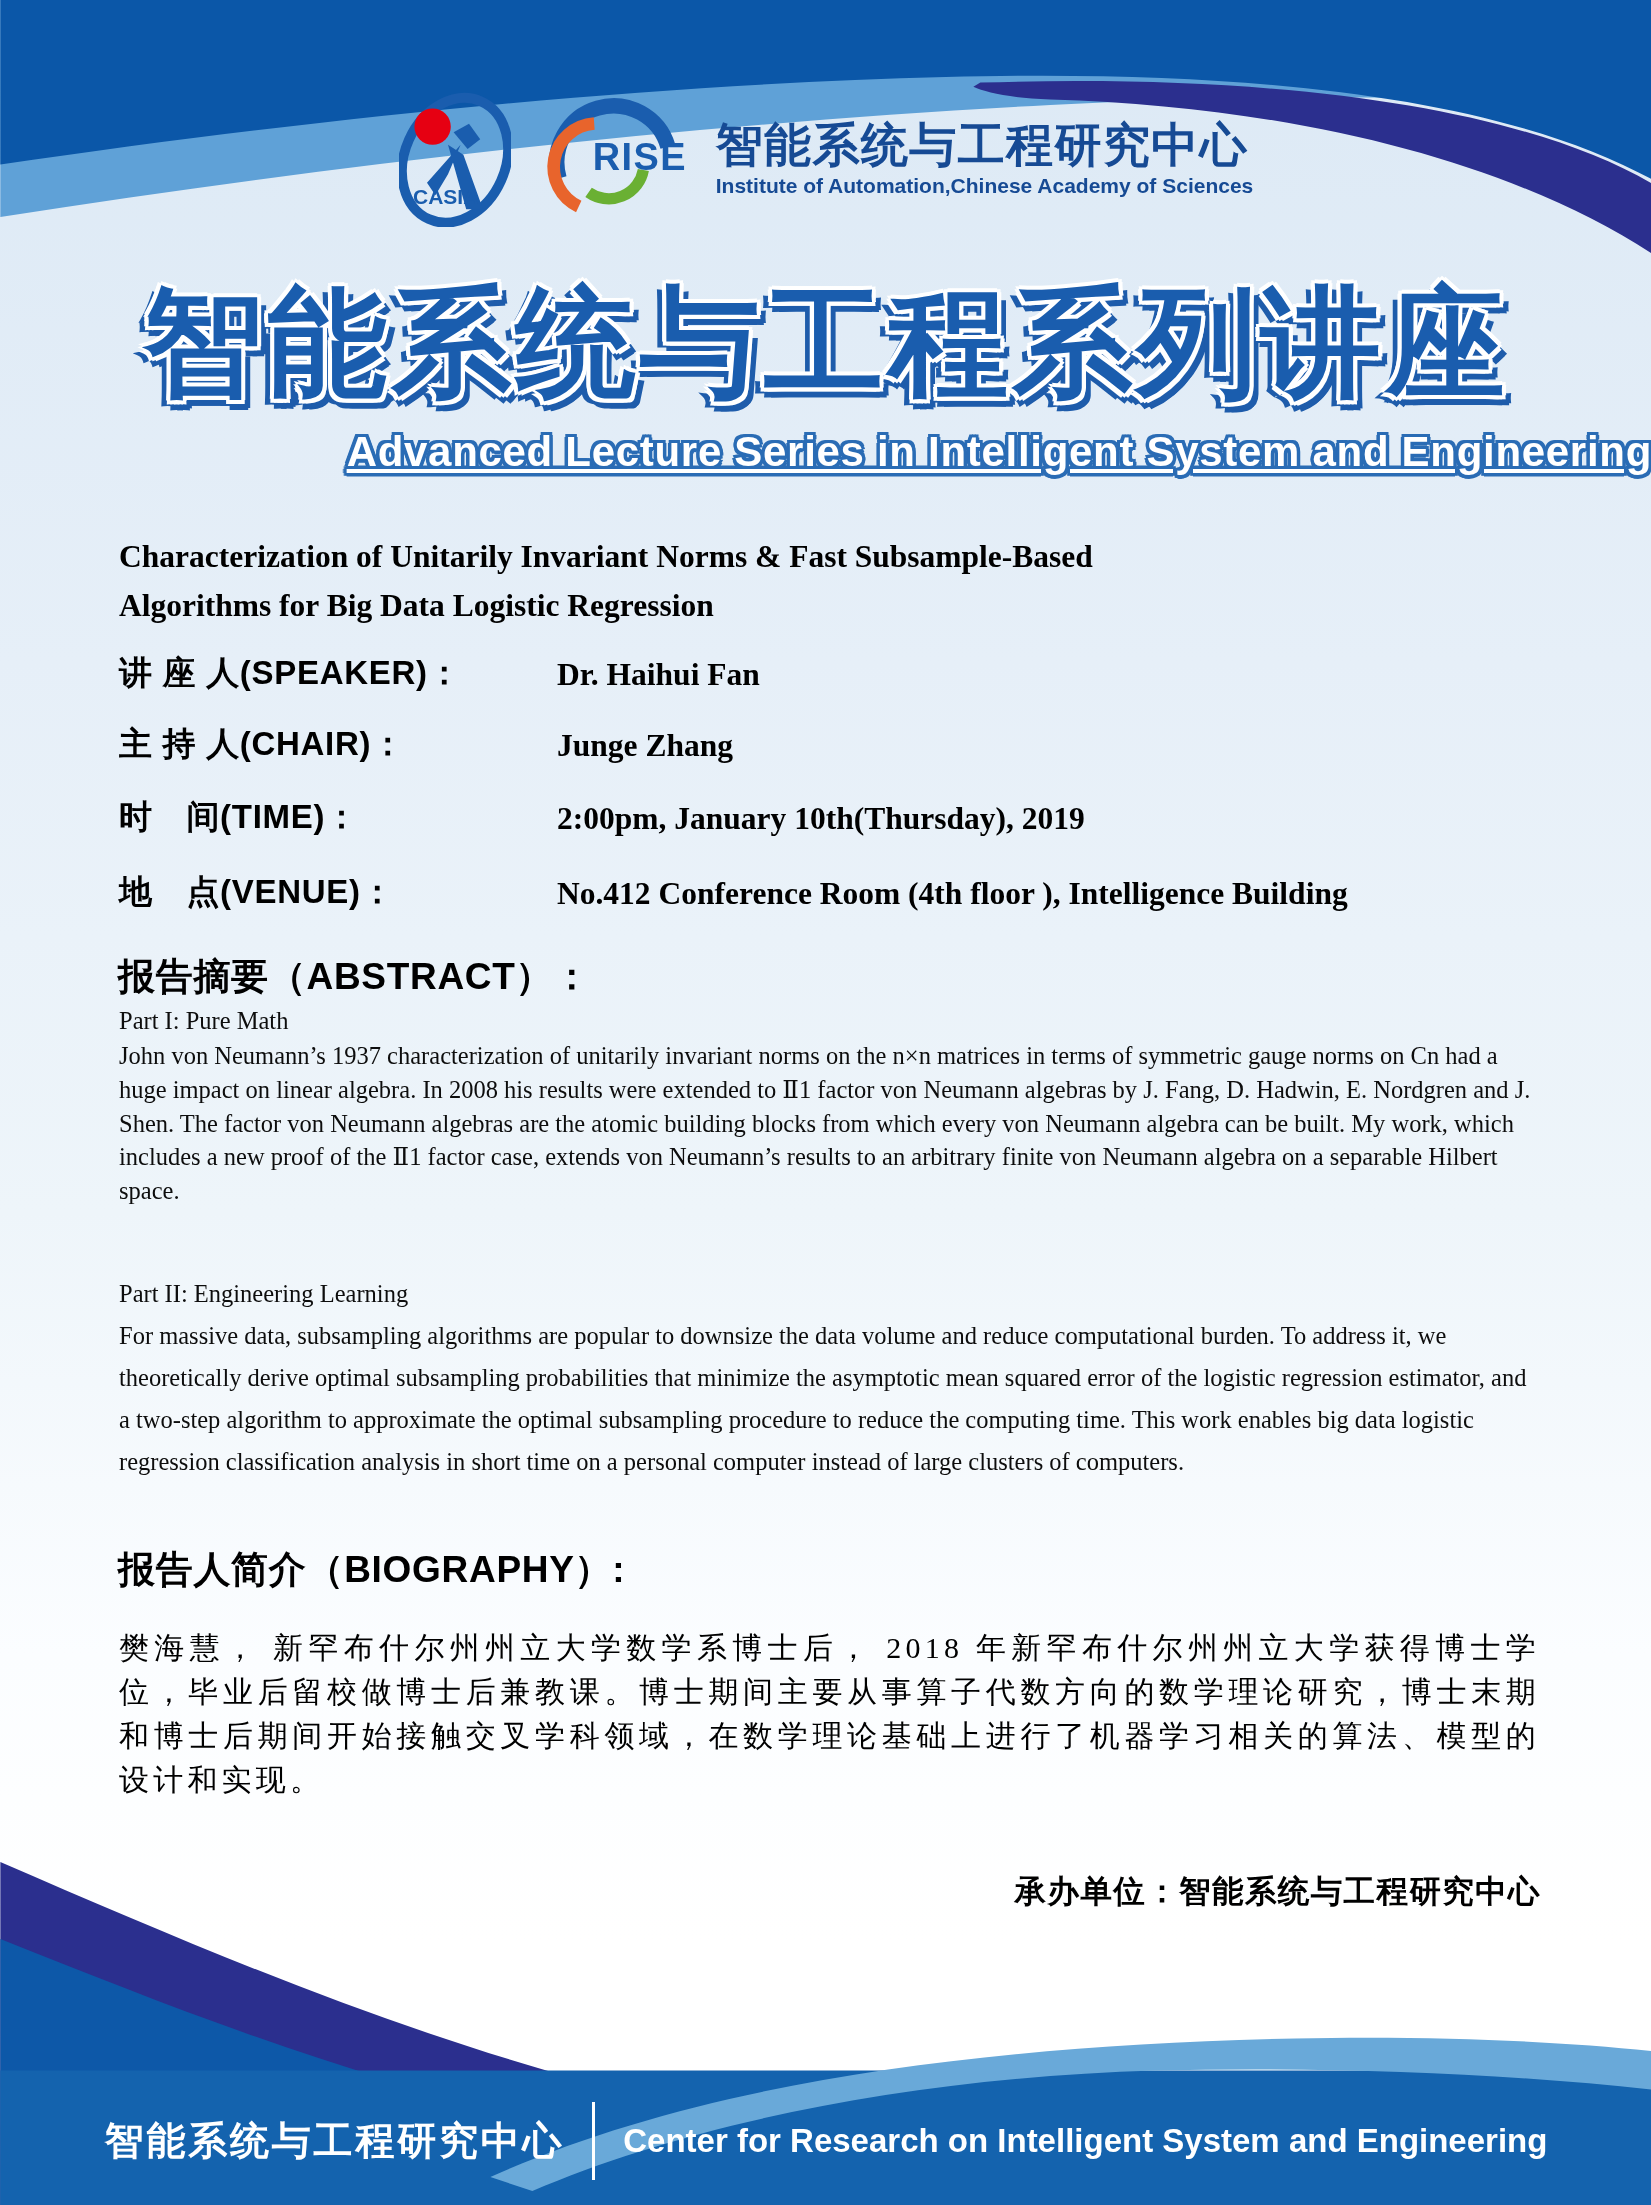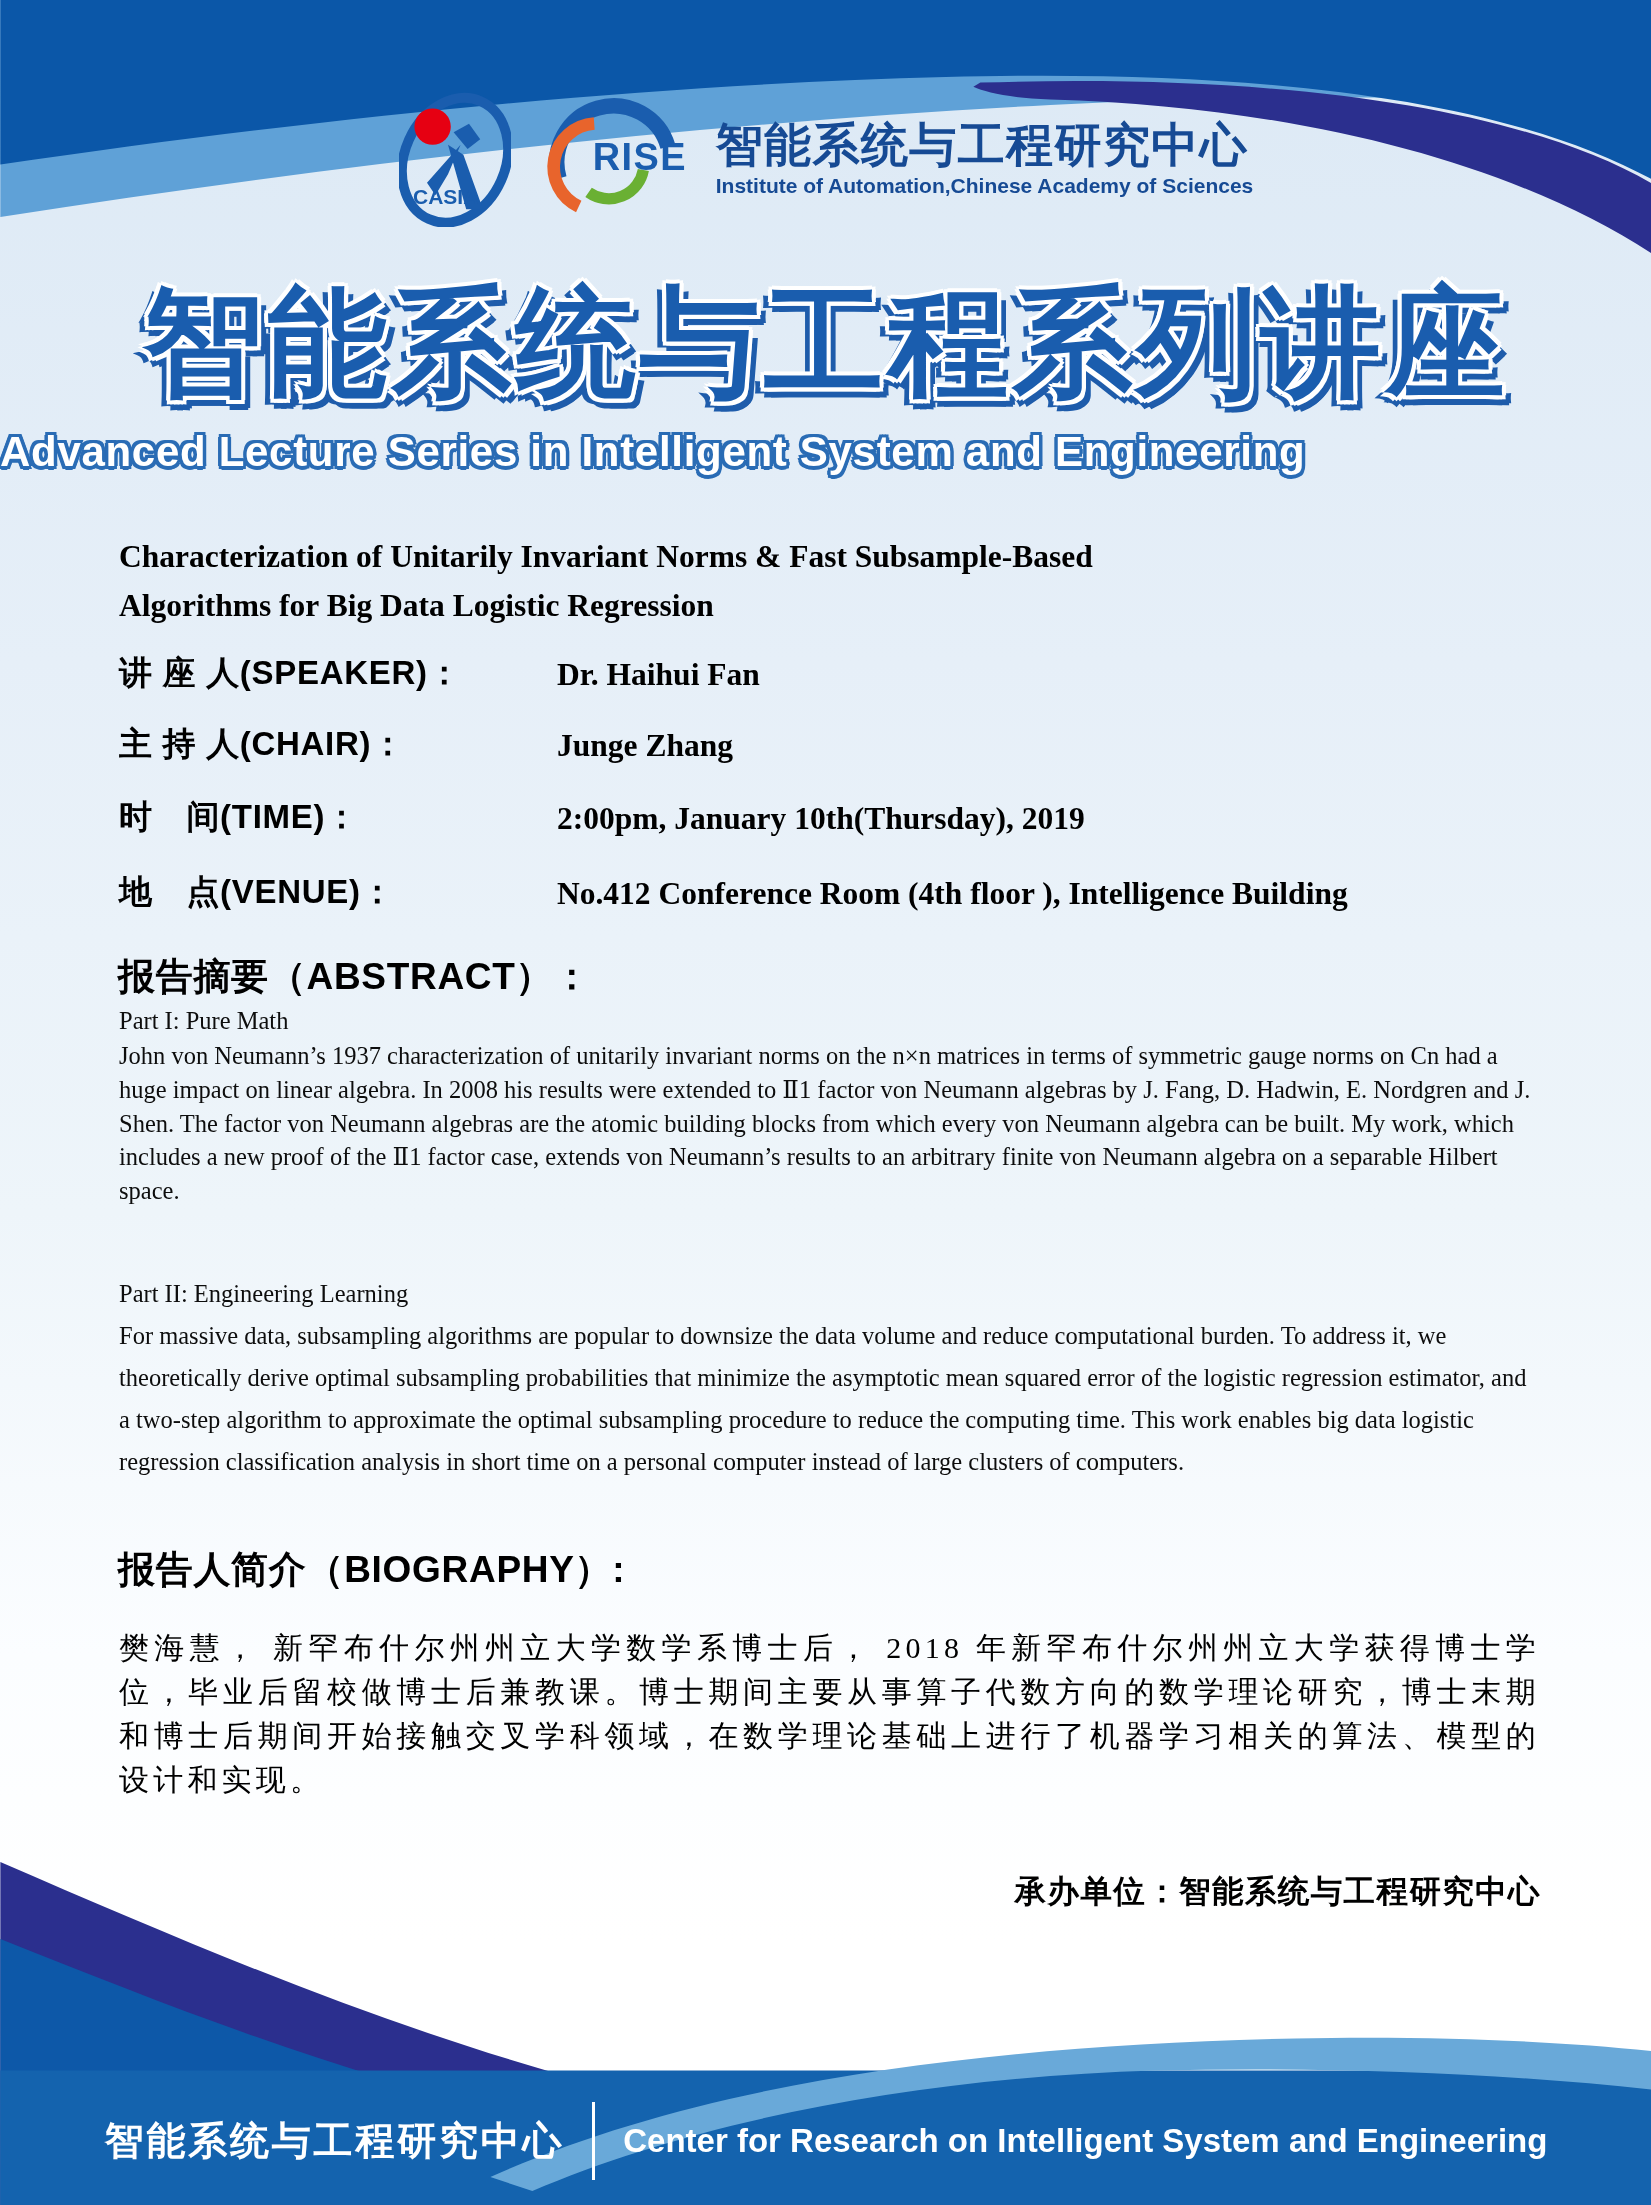--- a/index.html
+++ b/index.html
@@ -26,25 +26,26 @@
   
   .banner-title {
     position:absolute; top:279px; left:0; width:100%; text-align:center;
     font-size:120px; font-weight:900; letter-spacing:4.2px; color:#1a5dae; line-height:1.05;
     text-shadow:
       -3.5px -3.5px 0 #fff, 3.5px -3.5px 0 #fff, -3.5px 3.5px 0 #fff, 3.5px 3.5px 0 #fff,
       -4.2px 0 0 #fff, 4.2px 0 0 #fff, 0 -4.2px 0 #fff, 0 4.2px 0 #fff,
       -9px 6.3px 0 #1e5cab, 9px 7.7px 0 #1e5cab, 0 9.8px 0 #1e5cab, 7px 9.8px 0 #1e5cab;
   }
   .banner-sub {
-    position:absolute; top:428px; left:0; width:100%; text-align:left;
+    position:absolute; top:428px; left:0; width:100%; text-align:right;
     font-size:42px; font-weight:900; letter-spacing:0.7px; color:#ffffff;
     text-shadow:
       -2.8px -2.8px 0 #2a6cb5, 2.8px -2.8px 0 #2a6cb5, -2.8px 2.8px 0 #2a6cb5, 2.8px 2.8px 0 #2a6cb5,
       -3.5px 0 0 #2a6cb5, 3.5px 0 0 #2a6cb5, 0 -3.5px 0 #2a6cb5, 0 3.5px 0 #2a6cb5;
+    text-decoration: underline;
   }
 
   
   .field-row { position:absolute; left:119px; width:1470px; display:flex; align-items:flex-start; }
   .field-label {
     flex:0 0 438px; font-size:33px; font-weight:900; color:#000; letter-spacing:0.7px;
     font-family:"Liberation Sans","DejaVu Sans",sans-serif;
   }
   .field-value {
     font-family:"Liberation Serif","DejaVu Serif",serif;

